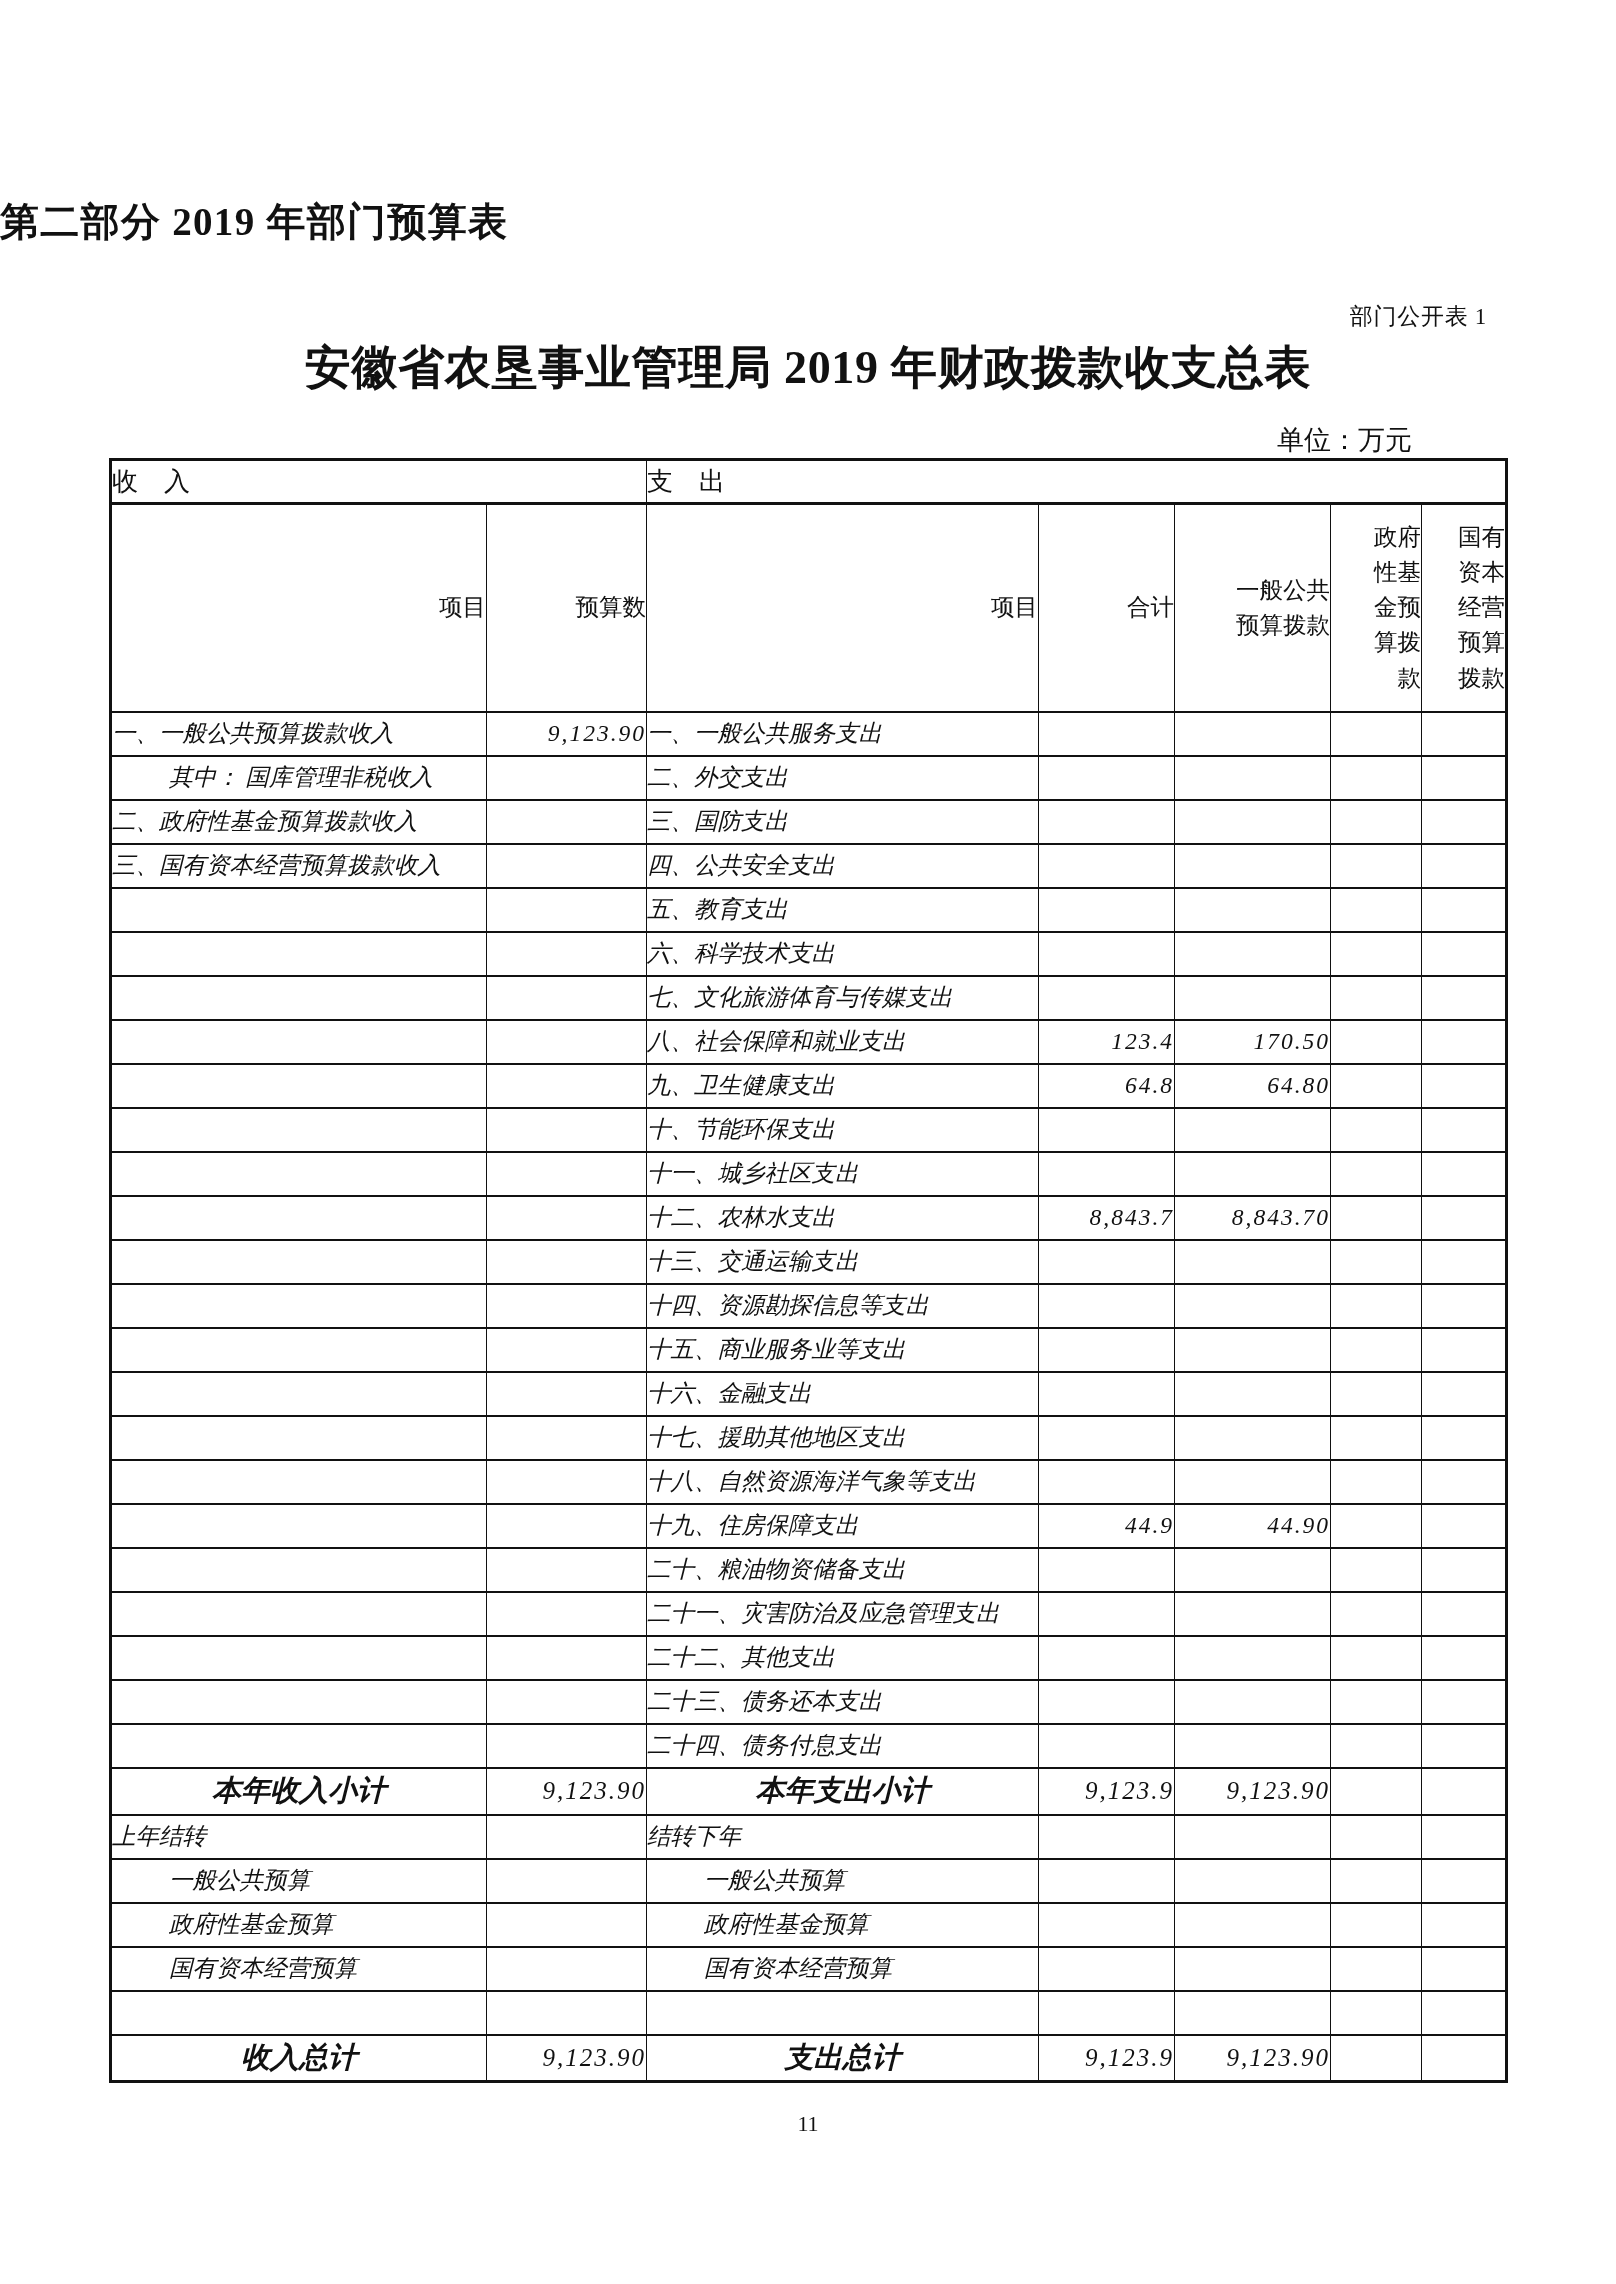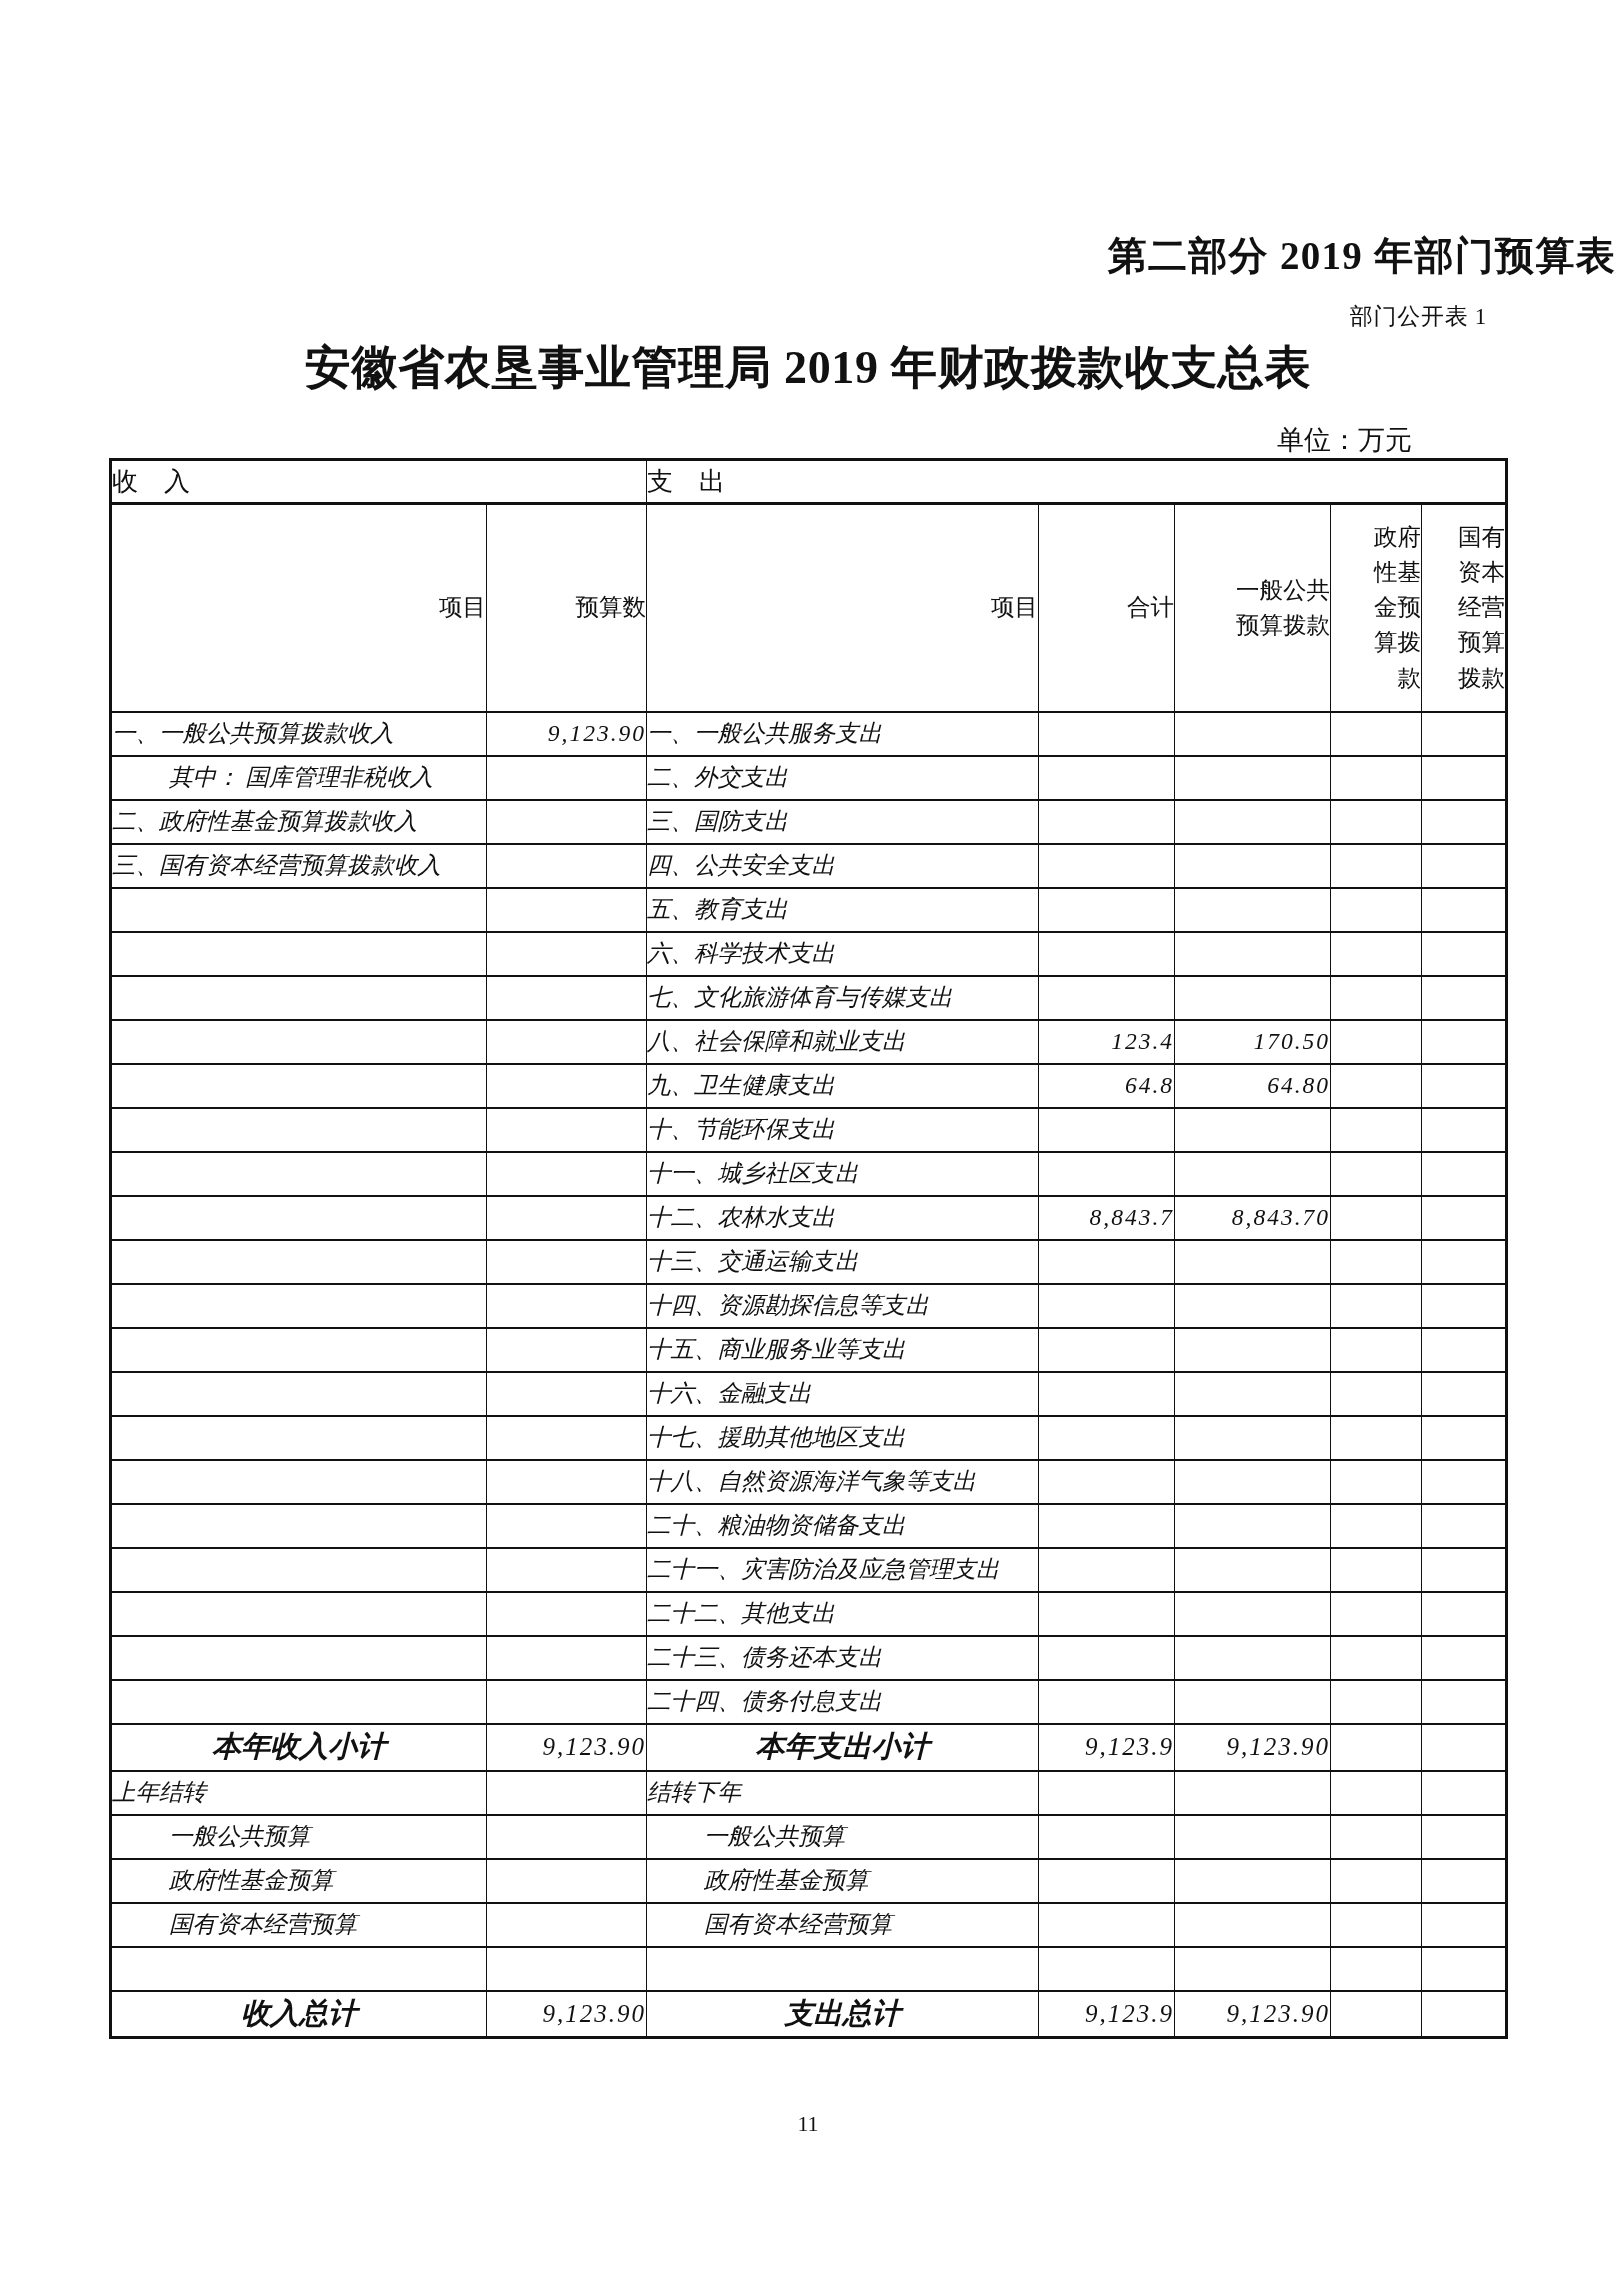--- a/index.html
+++ b/index.html
@@ -7,22 +7,22 @@
     width: 1616px; height: 2284px;
     position: relative;
     background: #ffffff;
     color: #111111;
     font-family: "Liberation Serif", "DejaVu Serif", serif;
     overflow: hidden;
   }
 
   .section-title {
     position: absolute; top: 195px; left: 0; width: 100%;
-    text-align: right;
-    font-size: 39px; font-weight: 700; letter-spacing: 1.3px; margin-top: 34px;
+    text-align: left;
+    font-size: 39px; font-weight: 700; letter-spacing: 1.3px;
   }
   .table-label {
     position: absolute; top: 301px; right: 129px;
     font-size: 23px; letter-spacing: 0.7px;
   }
   .main-title {
     position: absolute; top: 337px; left: 0; width: 100%;
     text-align: center;
     font-size: 46px; font-weight: 700; letter-spacing: 0.7px;
   }
@@ -282,20 +282,29 @@
     <td class="num"></td>
     <td class="item">十八、自然资源海洋气象等支出</td>
     <td class="num"></td>
     <td class="num"></td>
     <td class="num"></td>
     <td class="num"></td>
   </tr>
       <tr>
     <td class="item"></td>
     <td class="num"></td>
+    <td class="item">十九、住房保障支出</td>
+    <td class="num">44.9</td>
+    <td class="num">44.90</td>
+    <td class="num"></td>
+    <td class="num"></td>
+  </tr>
+      <tr>
+    <td class="item"></td>
+    <td class="num"></td>
     <td class="item">二十、粮油物资储备支出</td>
     <td class="num"></td>
     <td class="num"></td>
     <td class="num"></td>
     <td class="num"></td>
   </tr>
       <tr>
     <td class="item"></td>
     <td class="num"></td>
     <td class="item">二十一、灾害防治及应急管理支出</td>

